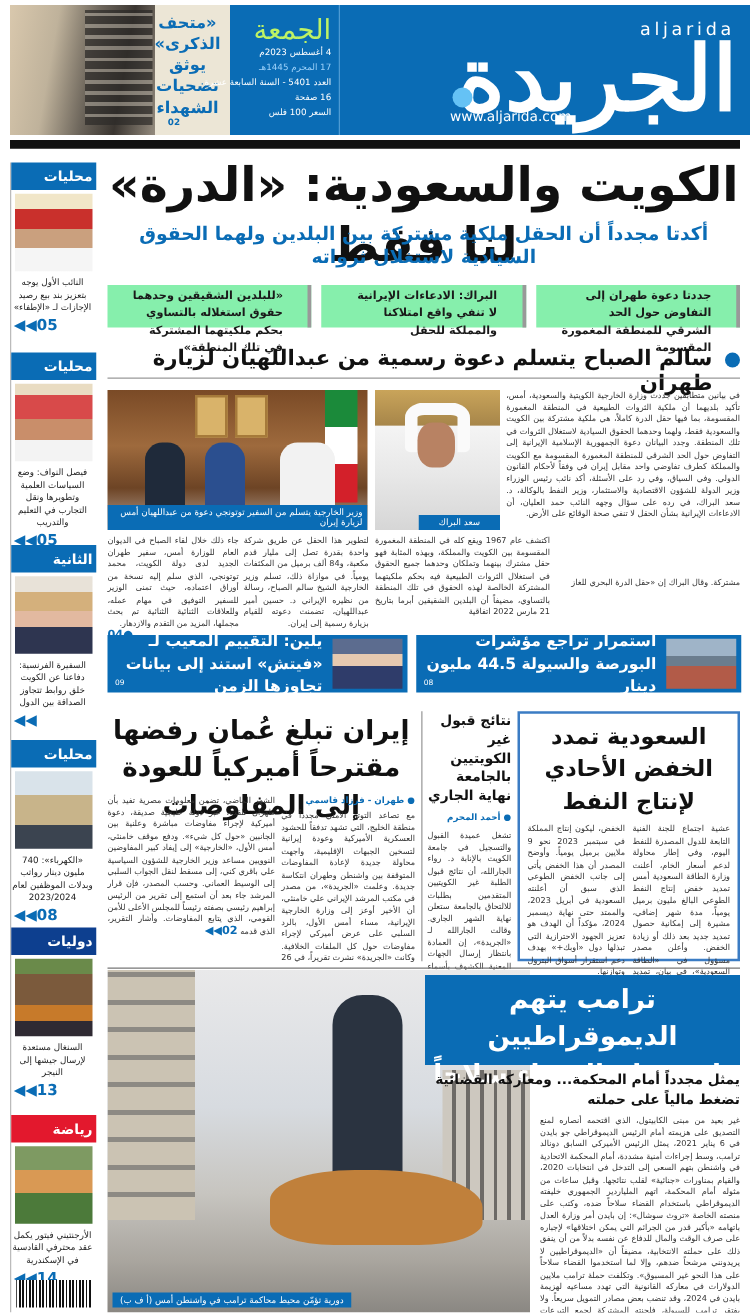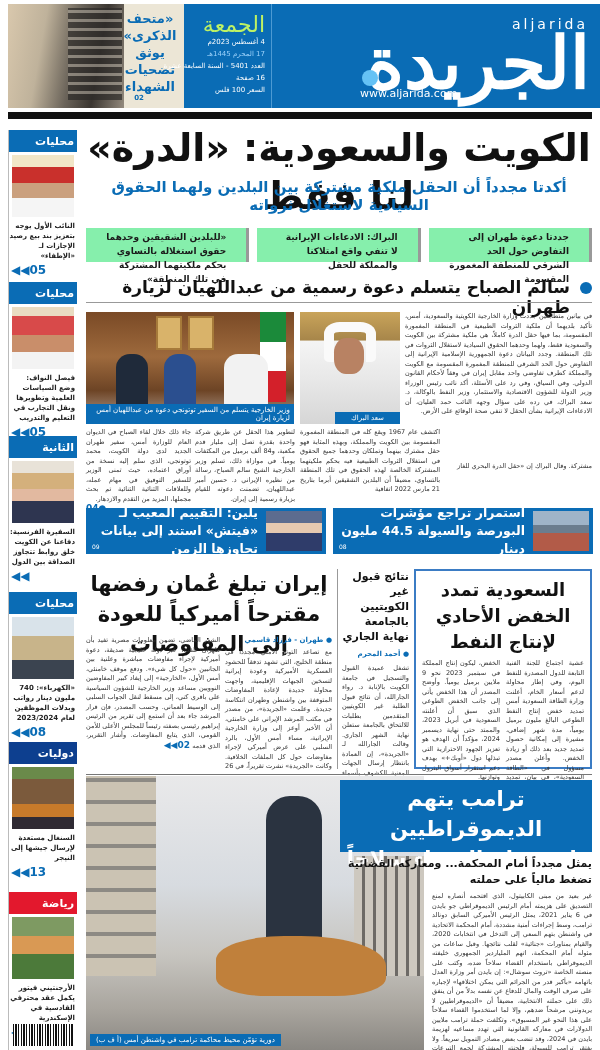--- a/index.html
+++ b/index.html
@@ -28,21 +28,21 @@
   .teaser-page { position: absolute; right: 40px; bottom: 6px; color: #0a6cb5; font-size: 7px; font-weight: bold; }
   .rule-top { top: 112px; left: 8px; width: 584px; height: 7px; background: #111; }
 
   
   .sidebar { top: 130px; left: 8px; width: 70px; height: 920px; border-left: 1px solid #bbb; }
   .sb-item { position: absolute; left: 0; width: 68px; }
   .sb-label { height: 22px; background: #0a6cb5; color: #fff; font-size: 11px; font-weight: bold; text-align: right; padding: 5px 3px 0 0; }
   .sb-label.dark { background: #0d3f8f; }
   .sb-label.red { background: #e3182d; }
   .sb-photo { height: 62px; margin: 3px 3px 0 3px; }
-  .sb-text { font-size: 7px; line-height: 10px; margin-top: 4px; font-weight: bold; color: #222; padding-right: 2px; }
+  .sb-text { font-size: 7px; line-height: 10px; margin-top: 4px; font-weight: normal; color: #222; padding-right: 2px; text-align: center; }
   .sb-page { color: #0a6cb5; font-size: 12px; font-weight: bold; direction: ltr; text-align: left; margin-top: 2px; padding-left: 2px; }
   .barcode { position: absolute; left: 4px; bottom: 4px; width: 60px; height: 22px;
     background: repeating-linear-gradient(90deg, #111 0 1px, #fff 1px 2px, #111 2px 4px, #fff 4px 5px, #111 5px 6px, #fff 6px 8px); }
   .lead-headline { top: 124px; left: 86px; width: 506px; font-size: 38px; font-weight: bold; line-height: 48px; text-align: center; color: #111; }
   .lead-sub { top: 178px; left: 86px; width: 506px; font-size: 15px; font-weight: bold; color: #0a6cb5; text-align: center; }
   .quote-row { top: 228px; left: 86px; width: 506px; height: 34px; display: flex; gap: 8px; }
   .quote { flex: 1; border-right: 3px solid #999; background: #86efac; font-size: 9px; font-weight: bold; line-height: 14px; padding: 2px 20px; }
   .kicker { top: 277px; left: 86px; width: 506px; font-size: 17px; font-weight: bold; color: #111; text-align: right; padding-right: 22px; }
   .kicker-dot { position: absolute; right: 0; top: 5px; width: 12px; height: 12px; border-radius: 50%; background: #0a6cb5; }
   .rule-kicker { top: 302px; left: 86px; width: 506px; height: 1px; background: #999; }

